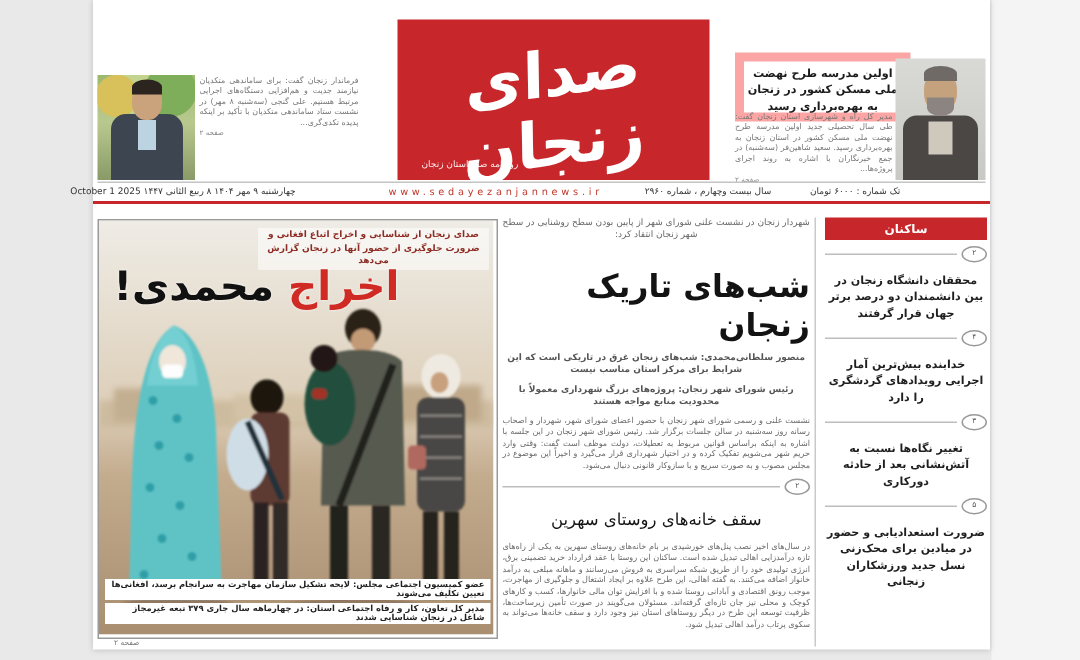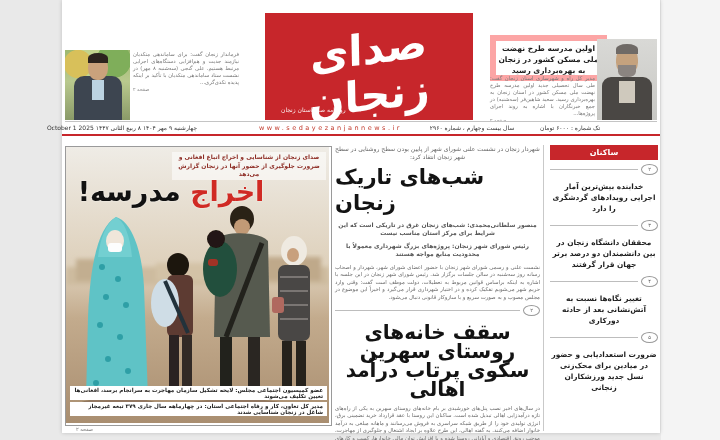--- a/index.html
+++ b/index.html
@@ -73,30 +73,30 @@
   .lead-captions{position:absolute;left:4px;right:4px;bottom:9px;}
   .lead-caption{
     display:block;width:fit-content;margin:2px 0 0 auto;margin-right:0;
     background:#fff;padding:1px 4px;font-size:5.6px;font-weight:bold;color:#222;
   }
   .lead-pageref{left:14px;top:426px;font-size:5px;color:#777;}
 
   
   .midcol{left:273px;top:145px;width:205px;}
   .mid-kicker{font-size:6px;color:#666;text-align:center;line-height:8px;}
-  .mid-h1{font-size:21px;font-weight:bold;color:#131313;text-align:left;line-height:26px;margin-top:3px;letter-spacing:-0.5px;}
+  .mid-h1{font-size:21px;font-weight:bold;color:#131313;text-align:right;line-height:26px;margin-top:17px;letter-spacing:-0.5px;}
   .mid-deck{font-size:6px;color:#555;text-align:center;line-height:8px;margin-top:5px;font-weight:bold;}
   .mid-body{font-size:5.4px;color:#6a6a6a;line-height:7.4px;text-align:justify;margin-top:6px;}
   .sep-row{display:flex;align-items:center;margin-top:4px;}
   .pill{
     flex:0 0 auto;width:15px;height:9px;border:1px solid #999;border-radius:50%;
     font-size:5px;color:#555;text-align:center;line-height:9px;background:#fff;
   }
   .sep-line{flex:1;height:1px;background:#bdbdbd;margin-right:3px;}
-  .mid-h2{font-size:20px;font-weight:bold;color:#131313;text-align:center;line-height:19px;margin-top:7px;}
+  .mid-h2{font-size:11px;font-weight:normal;color:#131313;text-align:center;line-height:19px;margin-top:7px;}
 
   .vdivider{left:481px;top:145px;width:1px;height:286px;background:#c9c9c9;}
 
   
   .sidebar{left:488px;top:145px;width:108px;}
   .sb-badge{background:#c7262b;color:#fff;text-align:center;font-size:8px;font-weight:bold;padding:3px 0;}
   .sb-item-text{font-size:7.4px;font-weight:bold;color:#1f1f1f;text-align:center;line-height:11px;padding:6px 1px 2px;}
 </style>
 </head>
 <body>
@@ -211,73 +211,72 @@
         <rect x="212" y="118" width="32" height="76" rx="7" fill="#4a4744"></rect>
         <path d="M214 130 H242 M214 144 H242 M214 158 H242 M214 172 H242" stroke="#8b8782" stroke-width="1.5"></path>
         <rect x="206" y="150" width="12" height="16" rx="3" fill="#b0695f"></rect>
         <rect x="216" y="194" width="10" height="58" fill="#26231f"></rect>
         <rect x="230" y="194" width="10" height="58" fill="#26231f"></rect>
       </g>
     </svg>
 
     <div class="lead-kicker">صدای زنجان از شناسایی و اخراج اتباع افغانی و ضرورت جلوگیری از حضور آنها در زنجان گزارش می‌دهد</div>
 
-    <div class="lead-headline"><span class="red">اخراج</span><span> مدرسه!</span></div>
+    <div class="lead-headline"><span class="red">اخراج</span><span> محمدی!</span></div>
 
     <div class="lead-captions">
       <span class="lead-caption">عضو کمیسیون اجتماعی مجلس: لایحه تشکیل سازمان مهاجرت به سرانجام برسد، افغانی‌ها تعیین تکلیف می‌شوند</span>
       <span class="lead-caption">مدیر کل تعاون، کار و رفاه اجتماعی استان: در چهارماهه سال جاری ۳۷۹ تبعه غیرمجاز شاغل در زنجان شناسایی شدند</span>
     </div>
   </div>
   <div class="abs lead-pageref">صفحه ۲</div>
 
   <div class="abs midcol">
     <div class="mid-kicker">شهردار زنجان در نشست علنی شورای شهر از پایین بودن سطح روشنایی در سطح شهر زنجان انتقاد کرد:</div>
     <div class="mid-h1">شب‌های تاریک زنجان</div>
     <div class="mid-deck">منصور سلطانی‌محمدی: شب‌های زنجان غرق در تاریکی است که این شرایط برای مرکز استان مناسب نیست</div>
     <div class="mid-deck">رئیس شورای شهر زنجان: پروژه‌های بزرگ شهرداری معمولاً با محدودیت منابع مواجه هستند</div>
     <div class="mid-body">نشست علنی و رسمی شورای شهر زنجان با حضور اعضای شورای شهر، شهردار و اصحاب رسانه روز سه‌شنبه در سالن جلسات برگزار شد. رئیس شورای شهر زنجان در این جلسه با اشاره به اینکه براساس قوانین مربوط به تعطیلات، دولت موظف است گفت: وقتی وارد حریم شهر می‌شویم تفکیک کرده و در اختیار شهرداری قرار می‌گیرد و اخیراً این موضوع در مجلس مصوب و به صورت سریع و با سازوکار قانونی دنبال می‌شود.</div>
     <div class="sep-row">
       <span class="pill">۲</span>
       <span class="sep-line"></span>
     </div>
     <div class="mid-h2">
       <div>سقف خانه‌های روستای سهرین</div>
-      <div>سکوی پرتاب درآمد اهالی</div>
     </div>
     <div class="mid-body">در سال‌های اخیر نصب پنل‌های خورشیدی بر بام خانه‌های روستای سهرین به یکی از راه‌های تازه درآمدزایی اهالی تبدیل شده است. ساکنان این روستا با عقد قرارداد خرید تضمینی برق، انرژی تولیدی خود را از طریق شبکه سراسری به فروش می‌رسانند و ماهانه مبلغی به درآمد خانوار اضافه می‌کنند. به گفته اهالی، این طرح علاوه بر ایجاد اشتغال و جلوگیری از مهاجرت، موجب رونق اقتصادی و آبادانی روستا شده و با افزایش توان مالی خانوارها، کسب و کارهای کوچک و محلی نیز جان تازه‌ای گرفته‌اند. مسئولان می‌گویند در صورت تأمین زیرساخت‌ها، ظرفیت توسعه این طرح در دیگر روستاهای استان نیز وجود دارد و سقف خانه‌ها می‌تواند به سکوی پرتاب درآمد اهالی تبدیل شود.</div>
 
   </div>
 
   <div class="abs vdivider"></div>
 
   <div class="abs sidebar">
     <div class="sb-badge">ساکنان</div>
 
     <div>
       <div class="sep-row">
         <span class="pill">۲</span>
         <span class="sep-line"></span>
       </div>
     </div>
     <div>
+      <div class="sb-item-text">محققان دانشگاه زنجان در بین دانشمندان دو درصد برتر جهان قرار گرفتند</div>
+      <div class="sep-row">
+        <span class="pill">۴</span>
+        <span class="sep-line"></span>
+      </div>
+    </div>
+    <div>
       <div class="sb-item-text">خدابنده بیش‌ترین آمار اجرایی رویدادهای گردشگری را دارد</div>
       <div class="sep-row">
         <span class="pill">۳</span>
         <span class="sep-line"></span>
       </div>
     </div>
     <div>
-      <div class="sb-item-text">محققان دانشگاه زنجان در بین دانشمندان دو درصد برتر جهان قرار گرفتند</div>
-      <div class="sep-row">
-        <span class="pill">۴</span>
-        <span class="sep-line"></span>
-      </div>
-    </div>
-    <div>
       <div class="sb-item-text">تغییر نگاه‌ها نسبت به آتش‌نشانی بعد از حادثه دورکاری</div>
       <div class="sep-row">
         <span class="pill">۵</span>
         <span class="sep-line"></span>
       </div>
     </div>
     <div>
       <div class="sb-item-text">ضرورت استعدادیابی و حضور در میادین برای محک‌زنی نسل جدید ورزشکاران زنجانی</div>
 
     </div>

